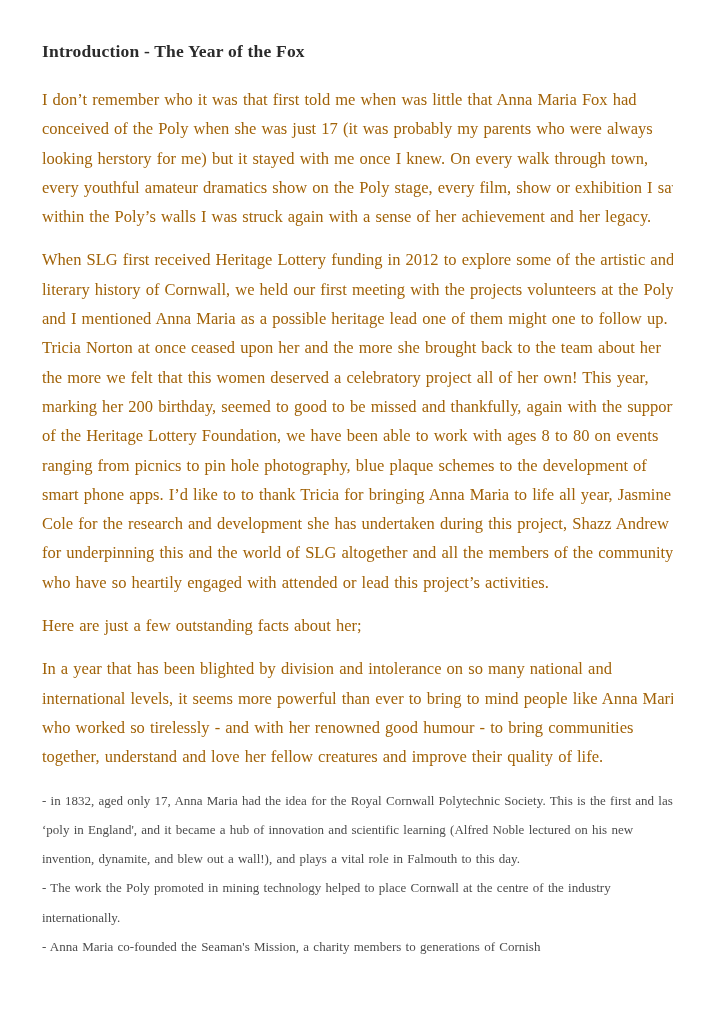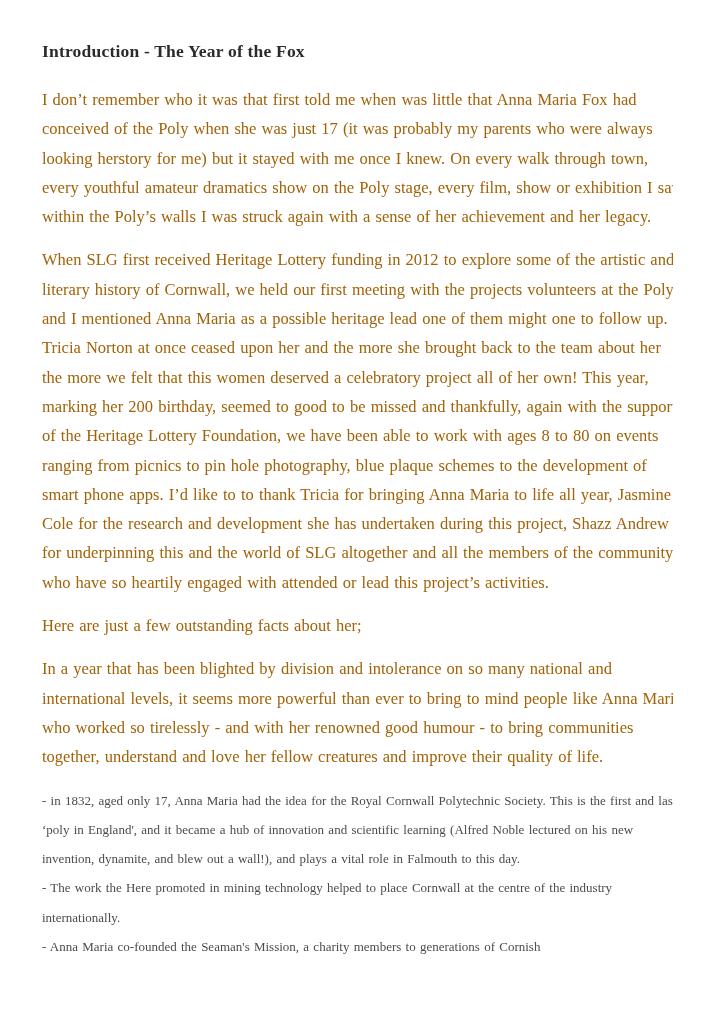--- a/index.html
+++ b/index.html
@@ -54,17 +54,17 @@
     <p class="para">I don’t remember who it was that first told me when was little that Anna Maria Fox had conceived of the Poly when she was just 17 (it was probably my parents who were always looking herstory for me) but it stayed with me once I knew. On every walk through town, every youthful amateur dramatics show on the Poly stage, every film, show or exhibition I saw within the Poly’s walls I was struck again with a sense of her achievement and her legacy.</p>
 
     <p class="para">When SLG first received Heritage Lottery funding in 2012 to explore some of the artistic and literary history of Cornwall, we held our first meeting with the projects volunteers at the Poly and I mentioned Anna Maria as a possible heritage lead one of them might one to follow up. Tricia Norton at once ceased upon her and the more she brought back to the team about her the more we felt that this women deserved a celebratory project all of her own! This year, marking her 200 birthday, seemed to good to be missed and thankfully, again with the support of the Heritage Lottery Foundation, we have been able to work with ages 8 to 80 on events ranging from picnics to pin hole photography, blue plaque schemes to the development of smart phone apps. I’d like to to thank Tricia for bringing Anna Maria to life all year, Jasmine Cole for the research and development she has undertaken during this project, Shazz Andrew for underpinning this and the world of SLG altogether and all the members of the community who have so heartily engaged with attended or lead this project’s activities.</p>
 
     <p class="para">Here are just a few outstanding facts about her;</p>
 
     <p class="para">In a year that has been blighted by division and intolerance on so many national and international levels, it seems more powerful than ever to bring to mind people like Anna Maria who worked so tirelessly - and with her renowned good humour - to bring communities together, understand and love her fellow creatures and improve their quality of life.</p>
 
     <div class="facts">
       <div class="fact-line">- in 1832, aged only 17, Anna Maria had the idea for the Royal Cornwall Polytechnic Society. This is the first and last ‘poly in England', and it became a hub of innovation and scientific learning (Alfred Noble lectured on his new invention, dynamite, and blew out a wall!), and plays a vital role in Falmouth to this day.</div>
-      <div class="fact-line">- The work the Here promoted in mining technology helped to place Cornwall at the centre of the industry internationally.</div>
+      <div class="fact-line">- The work the Poly promoted in mining technology helped to place Cornwall at the centre of the industry internationally.</div>
       <div class="fact-line">- Anna Maria co-founded the Seaman's Mission, a charity members to generations of Cornish</div>
     </div>
   </div>
 </div>
 
 </body></html>

